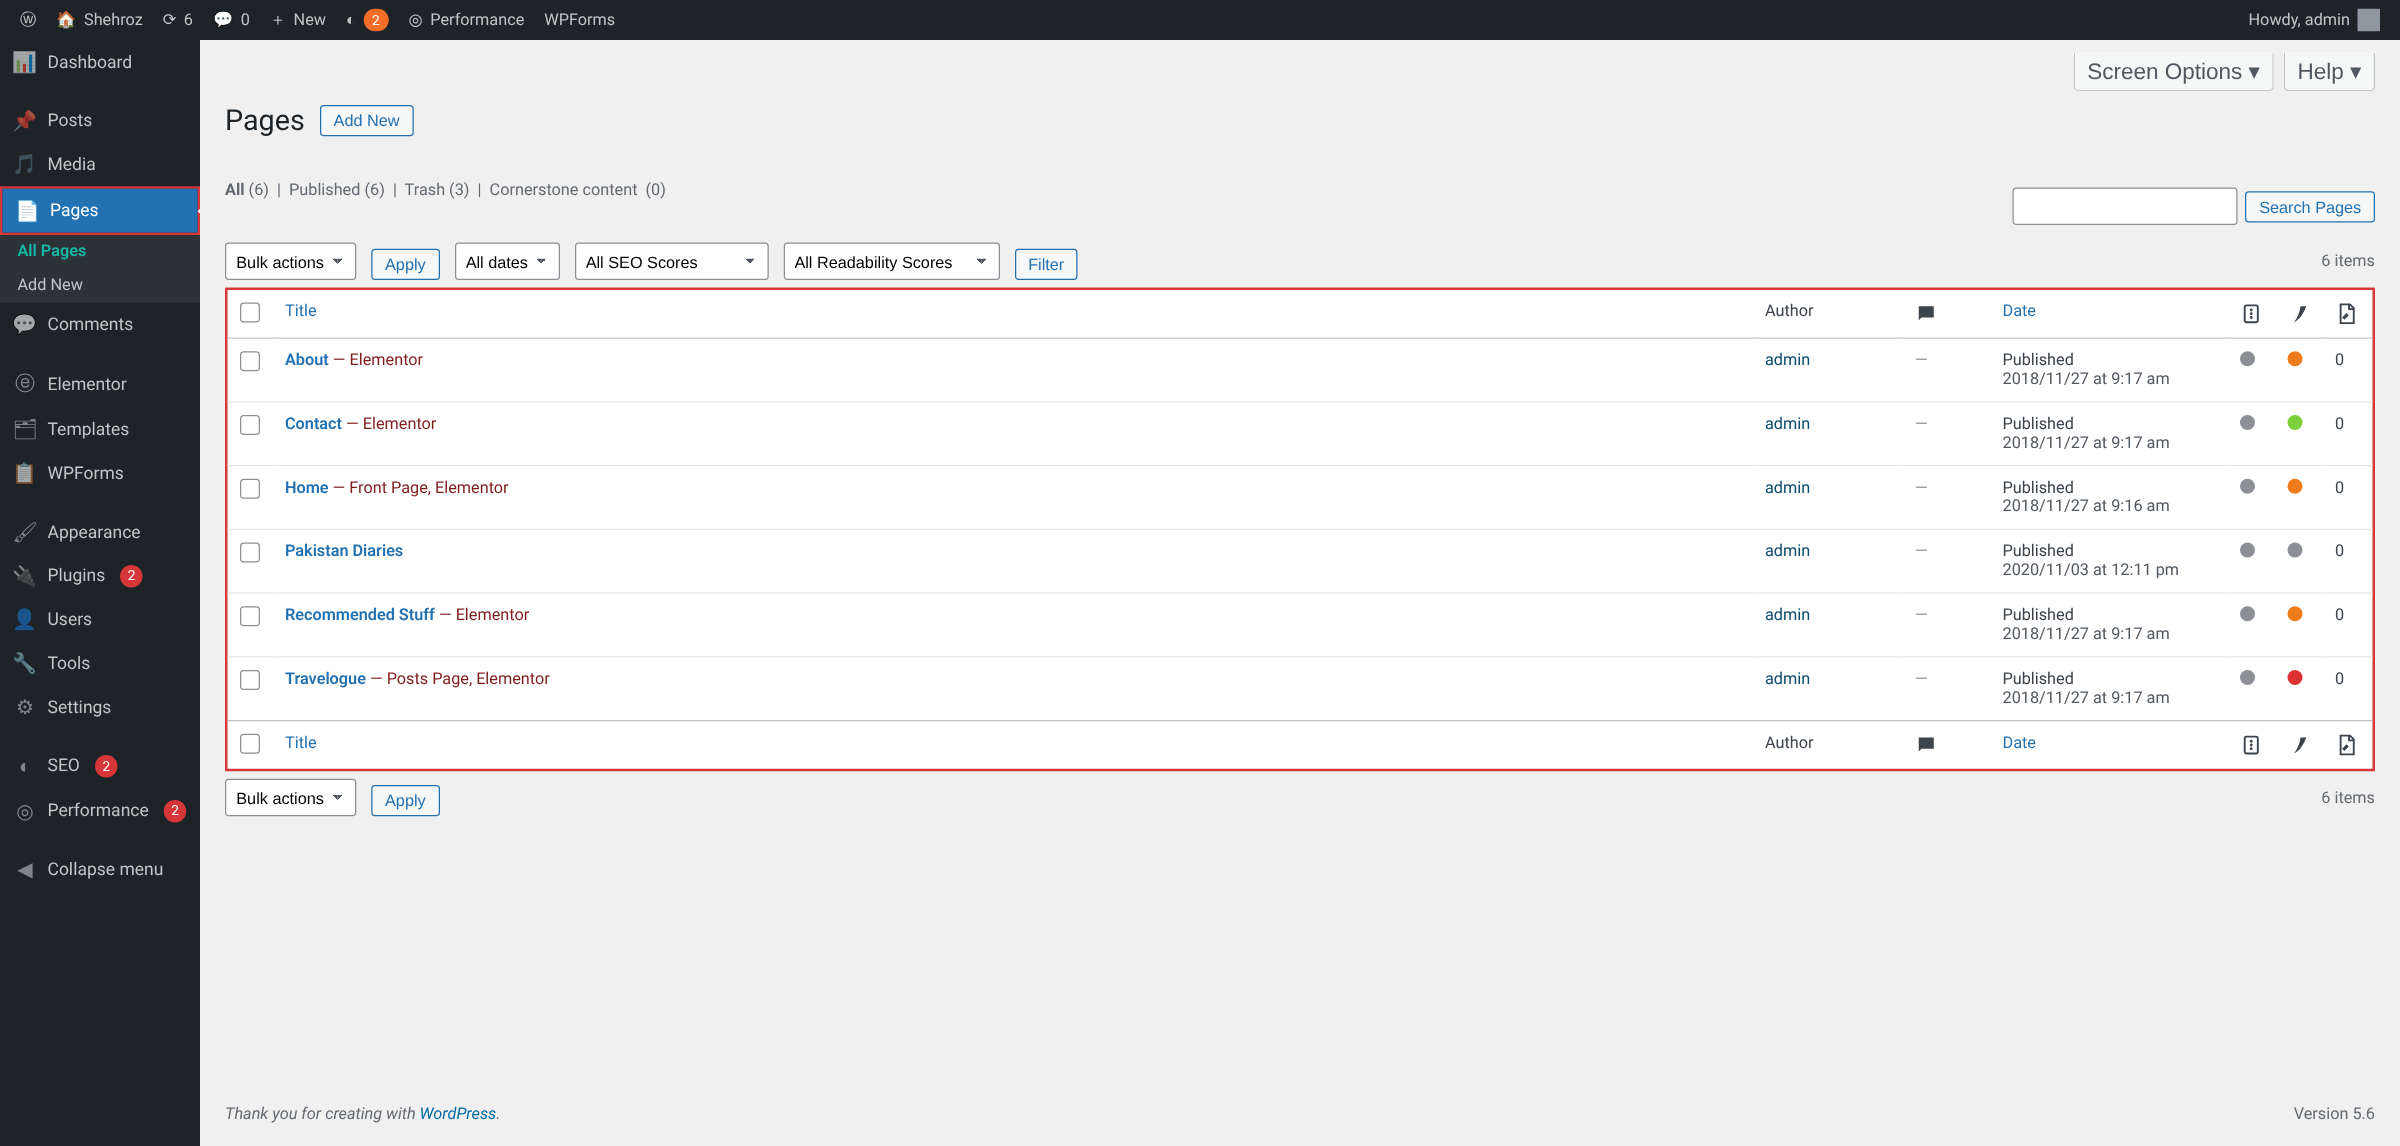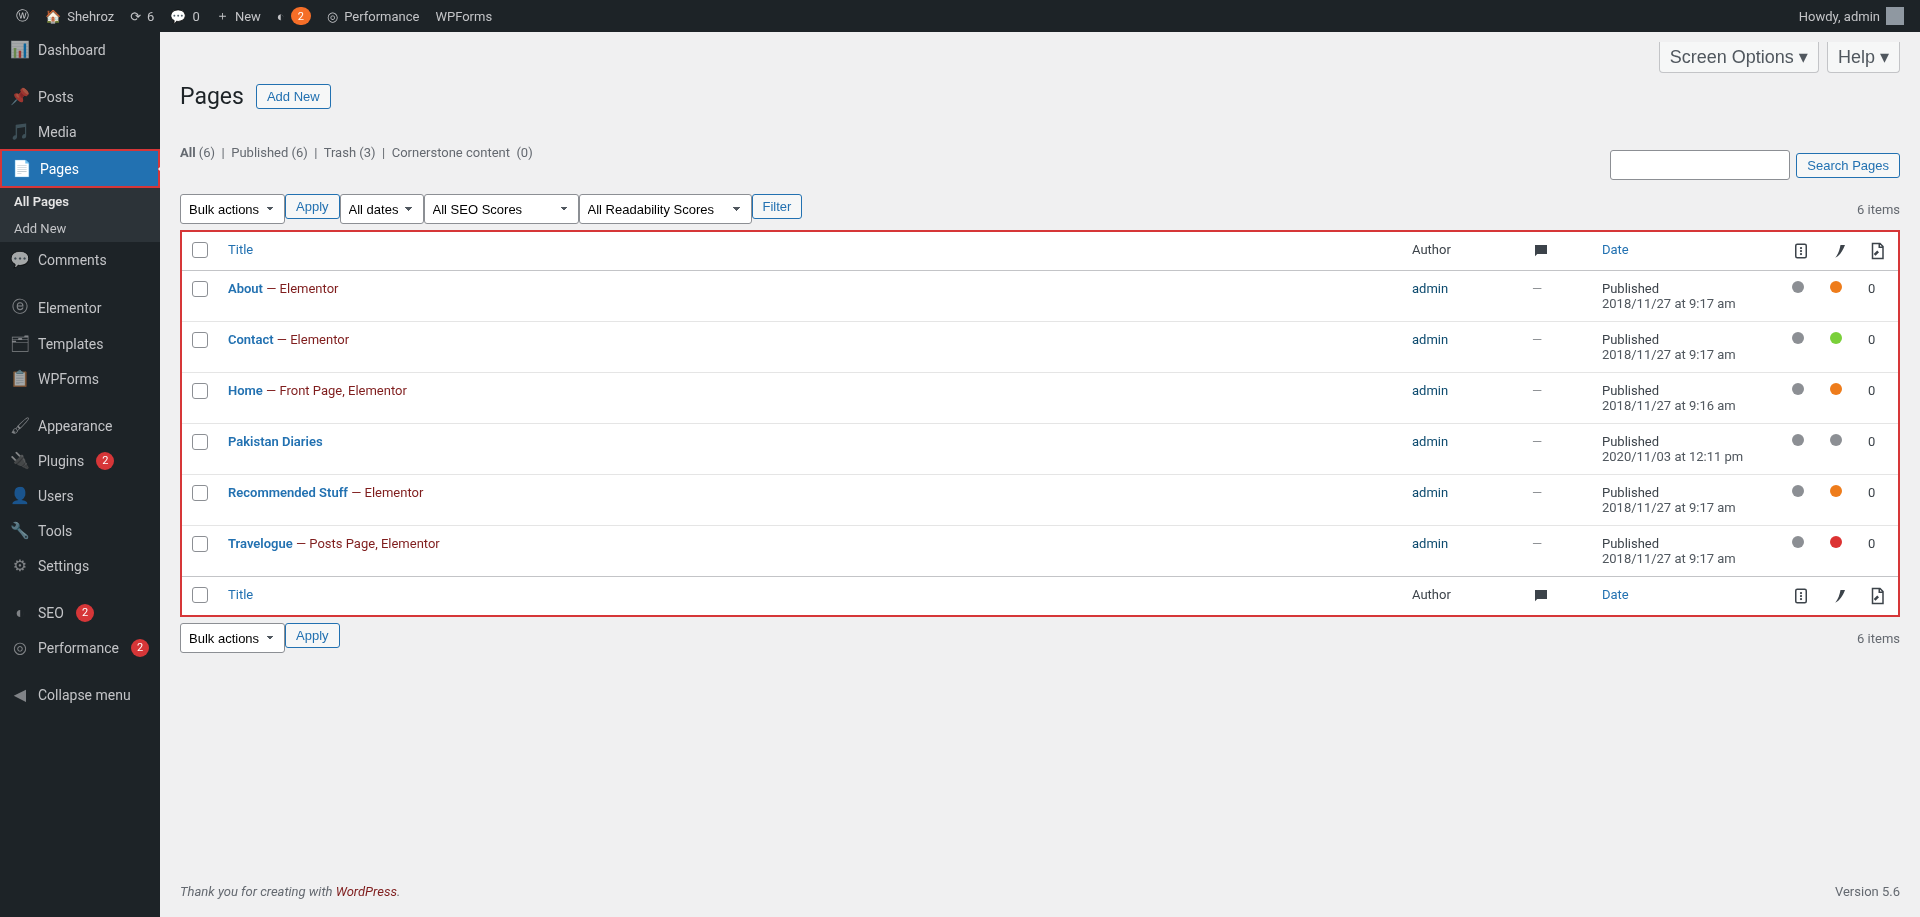--- a/index.html
+++ b/index.html
@@ -13,37 +13,37 @@
 .avatar-placeholder { width: 18px; height: 18px; background: #8f98a1; display: inline-block; }
 .layout { display: flex; min-height: calc(100vh - 32px); }
 .sidebar { width: 160px; background: #1d2327; color: #c3c4c7; flex-shrink: 0; }
 .sidebar-item { display: flex; align-items: center; gap: 8px; padding: 8px 10px; cursor: pointer; font-size: 14px; position: relative; }
 .sidebar-item.active { background: #2271b1; color: #fff; }
 .sidebar-item.active::after { content: ""; position: absolute; right: -8px; top: 50%; transform: translateY(-50%); border: 8px solid transparent; border-right-color: #f0f0f1; }
 .sidebar-item .icon { width: 20px; text-align: center; font-size: 16px; opacity: 0.6; }
 .sidebar-item.active .icon { opacity: 1; }
 .sidebar-sub { background: #2c3338; }
 .sidebar-sub-item { padding: 6px 12px 6px 14px; font-size: 13px; cursor: pointer; color: #c3c4c7; }
-.sidebar-sub-item.active { color: #e5e5e5; font-weight: 600; }
+.sidebar-sub-item.active { color: #14b8a6; font-weight: 600; }
 .sidebar-spacer { height: 12px; }
 .sidebar-highlight { border: 2px solid #d63638; }
 .plugin-badge { background: #d63638; color: #fff; border-radius: 10px; font-size: 11px; padding: 0 6px; min-width: 18px; height: 18px; display: inline-flex; align-items: center; justify-content: center; margin-left: 4px; }
 .content { flex: 1; padding: 0; display: flex; flex-direction: column; }
 .content-header-right { display: flex; gap: 8px; justify-content: flex-end; padding: 10px 20px 0 20px; }
 .screen-btn { background: #f6f7f7; border: 1px solid #c3c4c7; border-top: none; border-radius: 0 0 4px 4px; padding: 4px 10px; font-size: 18px; cursor: pointer; color: #50575e; }
 .page-head { display: flex; align-items: center; gap: 12px; padding: 10px 20px 14px 20px; }
 .page-head h1 { font-size: 23px; font-weight: 400; color: #1d2327; }
 .btn { background: #f6f7f7; border: 1px solid #2271b1; color: #2271b1; padding: 4px 10px; border-radius: 3px; cursor: pointer; font-size: 13px; }
 .subsubsub { padding: 0 20px 8px 20px; font-size: 13px; color: #646970; display: flex; justify-content: space-between; align-items: center; }
 .subsubsub a { color: #2271b1; text-decoration: none; }
 .subsubsub-left span { color: #646970; }
 .search-row { display: flex; gap: 6px; align-items: center; margin-top: 26px; }
 .search-input { border: 1px solid #8c8f94; padding: 3px 8px; border-radius: 3px; width: 180px; height: 30px; }
 .tablenav { display: flex; justify-content: space-between; align-items: center; padding: 6px 20px; }
-.tablenav-left { display: flex; gap: 0; align-items: flex-start; }
+.tablenav-left { display: flex; gap: 12px; align-items: flex-end; }
 .tablenav select { border: 1px solid #8c8f94; padding: 0 24px 0 8px; border-radius: 3px; height: 30px; font-size: 13px; background: #fff; appearance: none; background-image: linear-gradient(45deg, transparent 50%, #50575e 50%), linear-gradient(135deg, #50575e 50%, transparent 50%); background-position: calc(100% - 14px) 12px, calc(100% - 10px) 12px; background-size: 4px 4px; background-repeat: no-repeat; }
 .item-count { color: #646970; font-size: 13px; }
 .table-wrap { margin: 0 20px; border: 2px solid #d63638; background: #fff; }
 table.wp-list { width: 100%; border-collapse: collapse; padding-left: 15px; }
 table.wp-list th, table.wp-list td { text-align: left; padding: 10px; font-size: 13px; vertical-align: top; }
 table.wp-list thead th, table.wp-list tfoot th { font-weight: 400; border-bottom: 1px solid #c3c4c7; }
 table.wp-list tfoot th { border-bottom: none; border-top: 1px solid #c3c4c7; }
 table.wp-list thead th a, table.wp-list tfoot th a { color: #2271b1; text-decoration: none; }
 table.wp-list tbody tr { border-bottom: 1px solid #e5e5e5; }
 table.wp-list tbody tr:last-child { border-bottom: none; }
@@ -61,21 +61,21 @@
 .date-status { color: #3c434a; }
 .date-stamp { color: #50575e; }
 .dash { color: #8c8f94; }
 .dot { width: 12px; height: 12px; border-radius: 50%; display: inline-block; }
 .dot-gray { background: #8c8f94; }
 .dot-green { background: #7ad03a; }
 .dot-orange { background: #ee7c1b; }
 .dot-red { background: #dc3232; }
 .checkbox { width: 16px; height: 16px; border: 1px solid #8c8f94; border-radius: 3px; cursor: pointer; }
 .footer { margin-top: auto; padding: 18px 20px; display: flex; justify-content: space-between; font-size: 13px; color: #646970; font-style: italic; }
-.footer a { color: #7f1d1d; text-decoration: none; }
+.footer a { color: #0369a1; text-decoration: none; }
 .footer-right { font-style: normal; }
 .icon-svg { width: 18px; height: 18px; fill: #50575e; display: inline-block; vertical-align: middle; }
 th .icon-svg { fill: #3c434a; }
 </style>
 </head>
 <body>
 
 <div class="toolbar">
   <div class="toolbar-left">
     <div class="toolbar-item">

